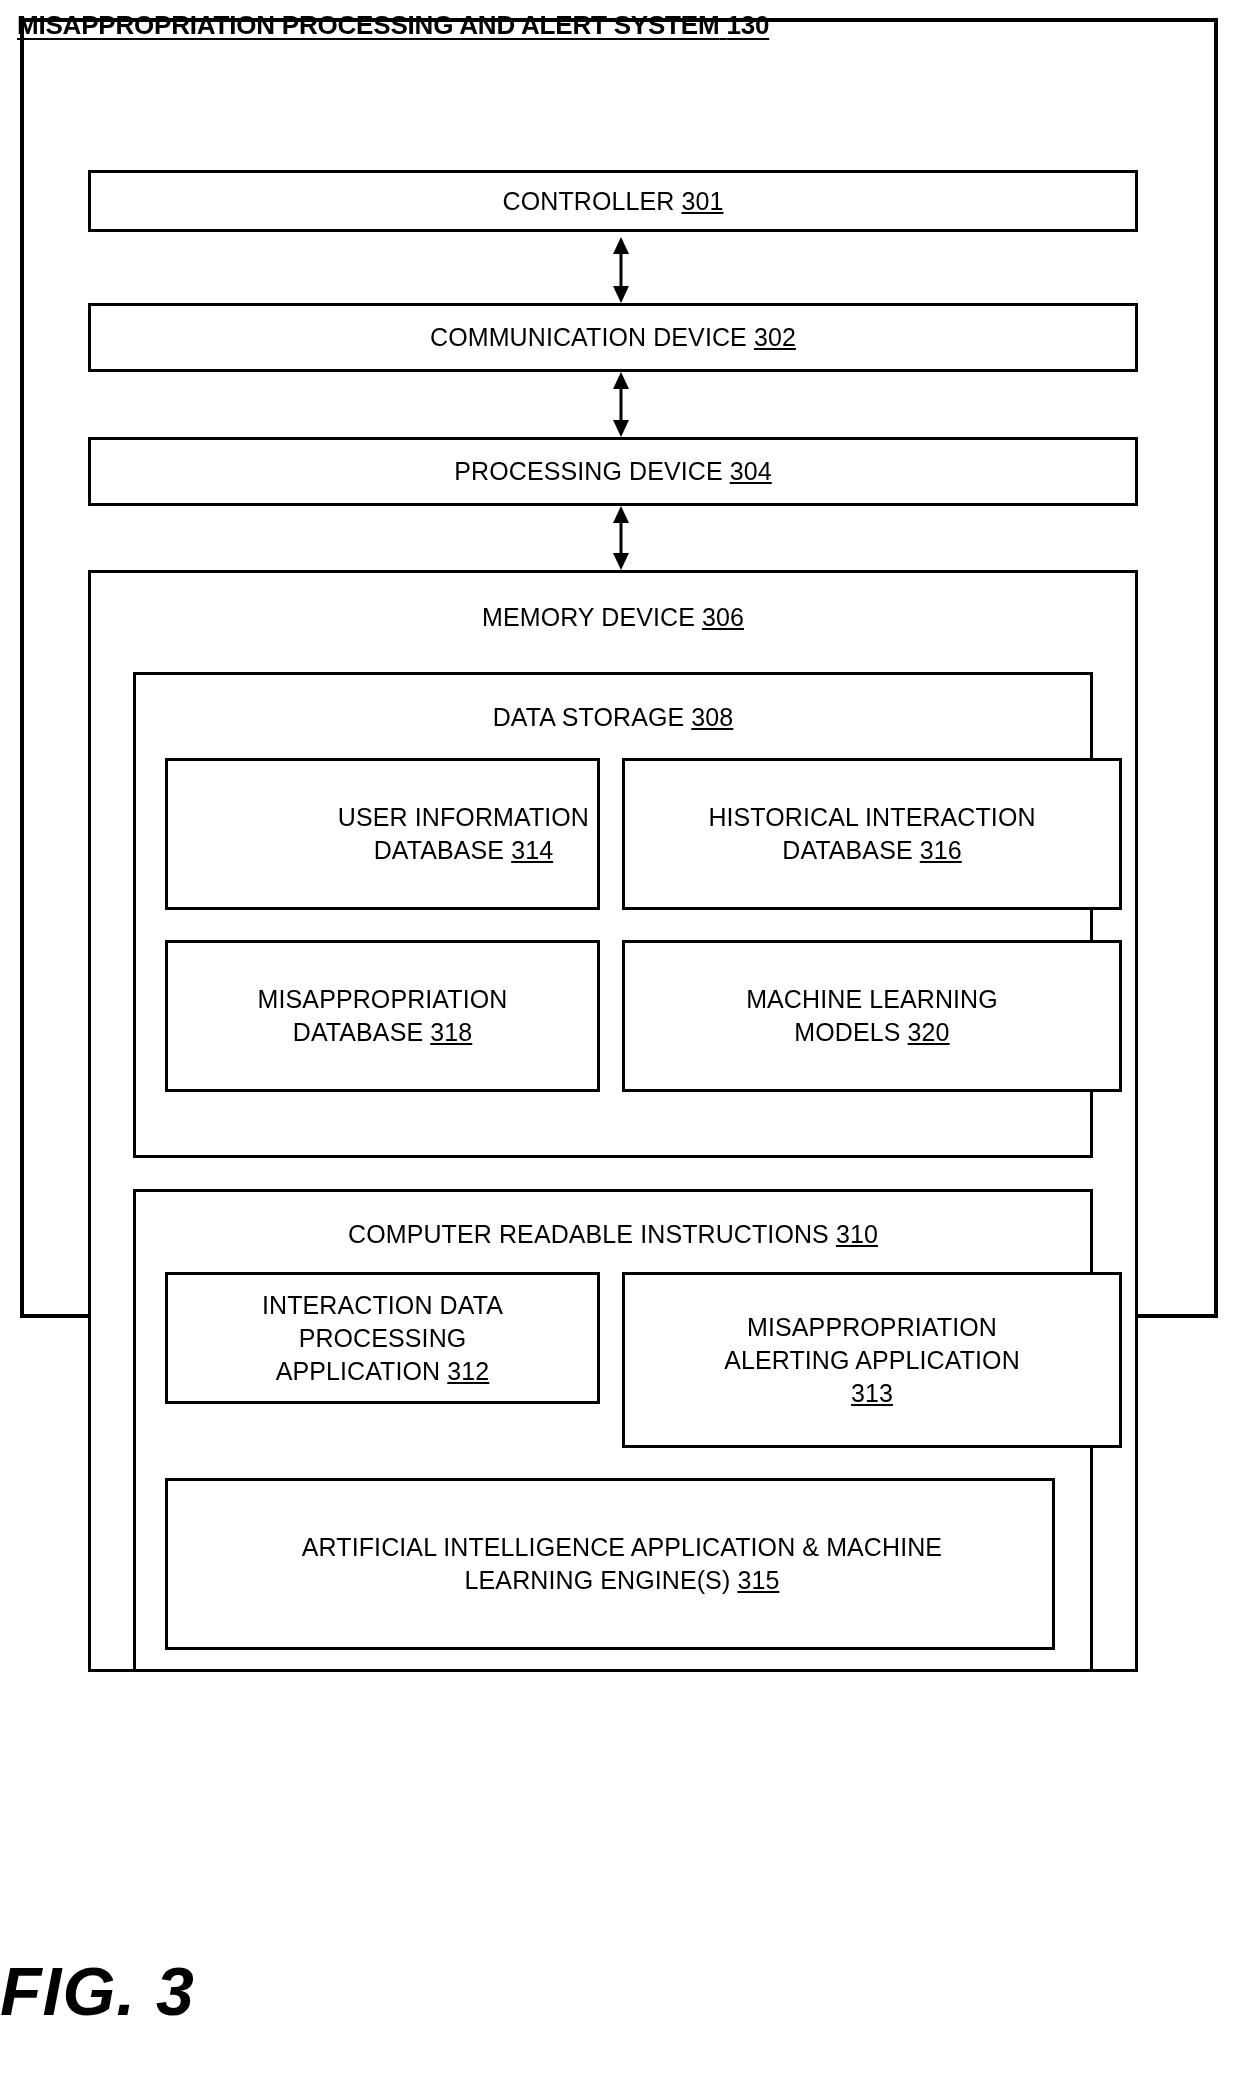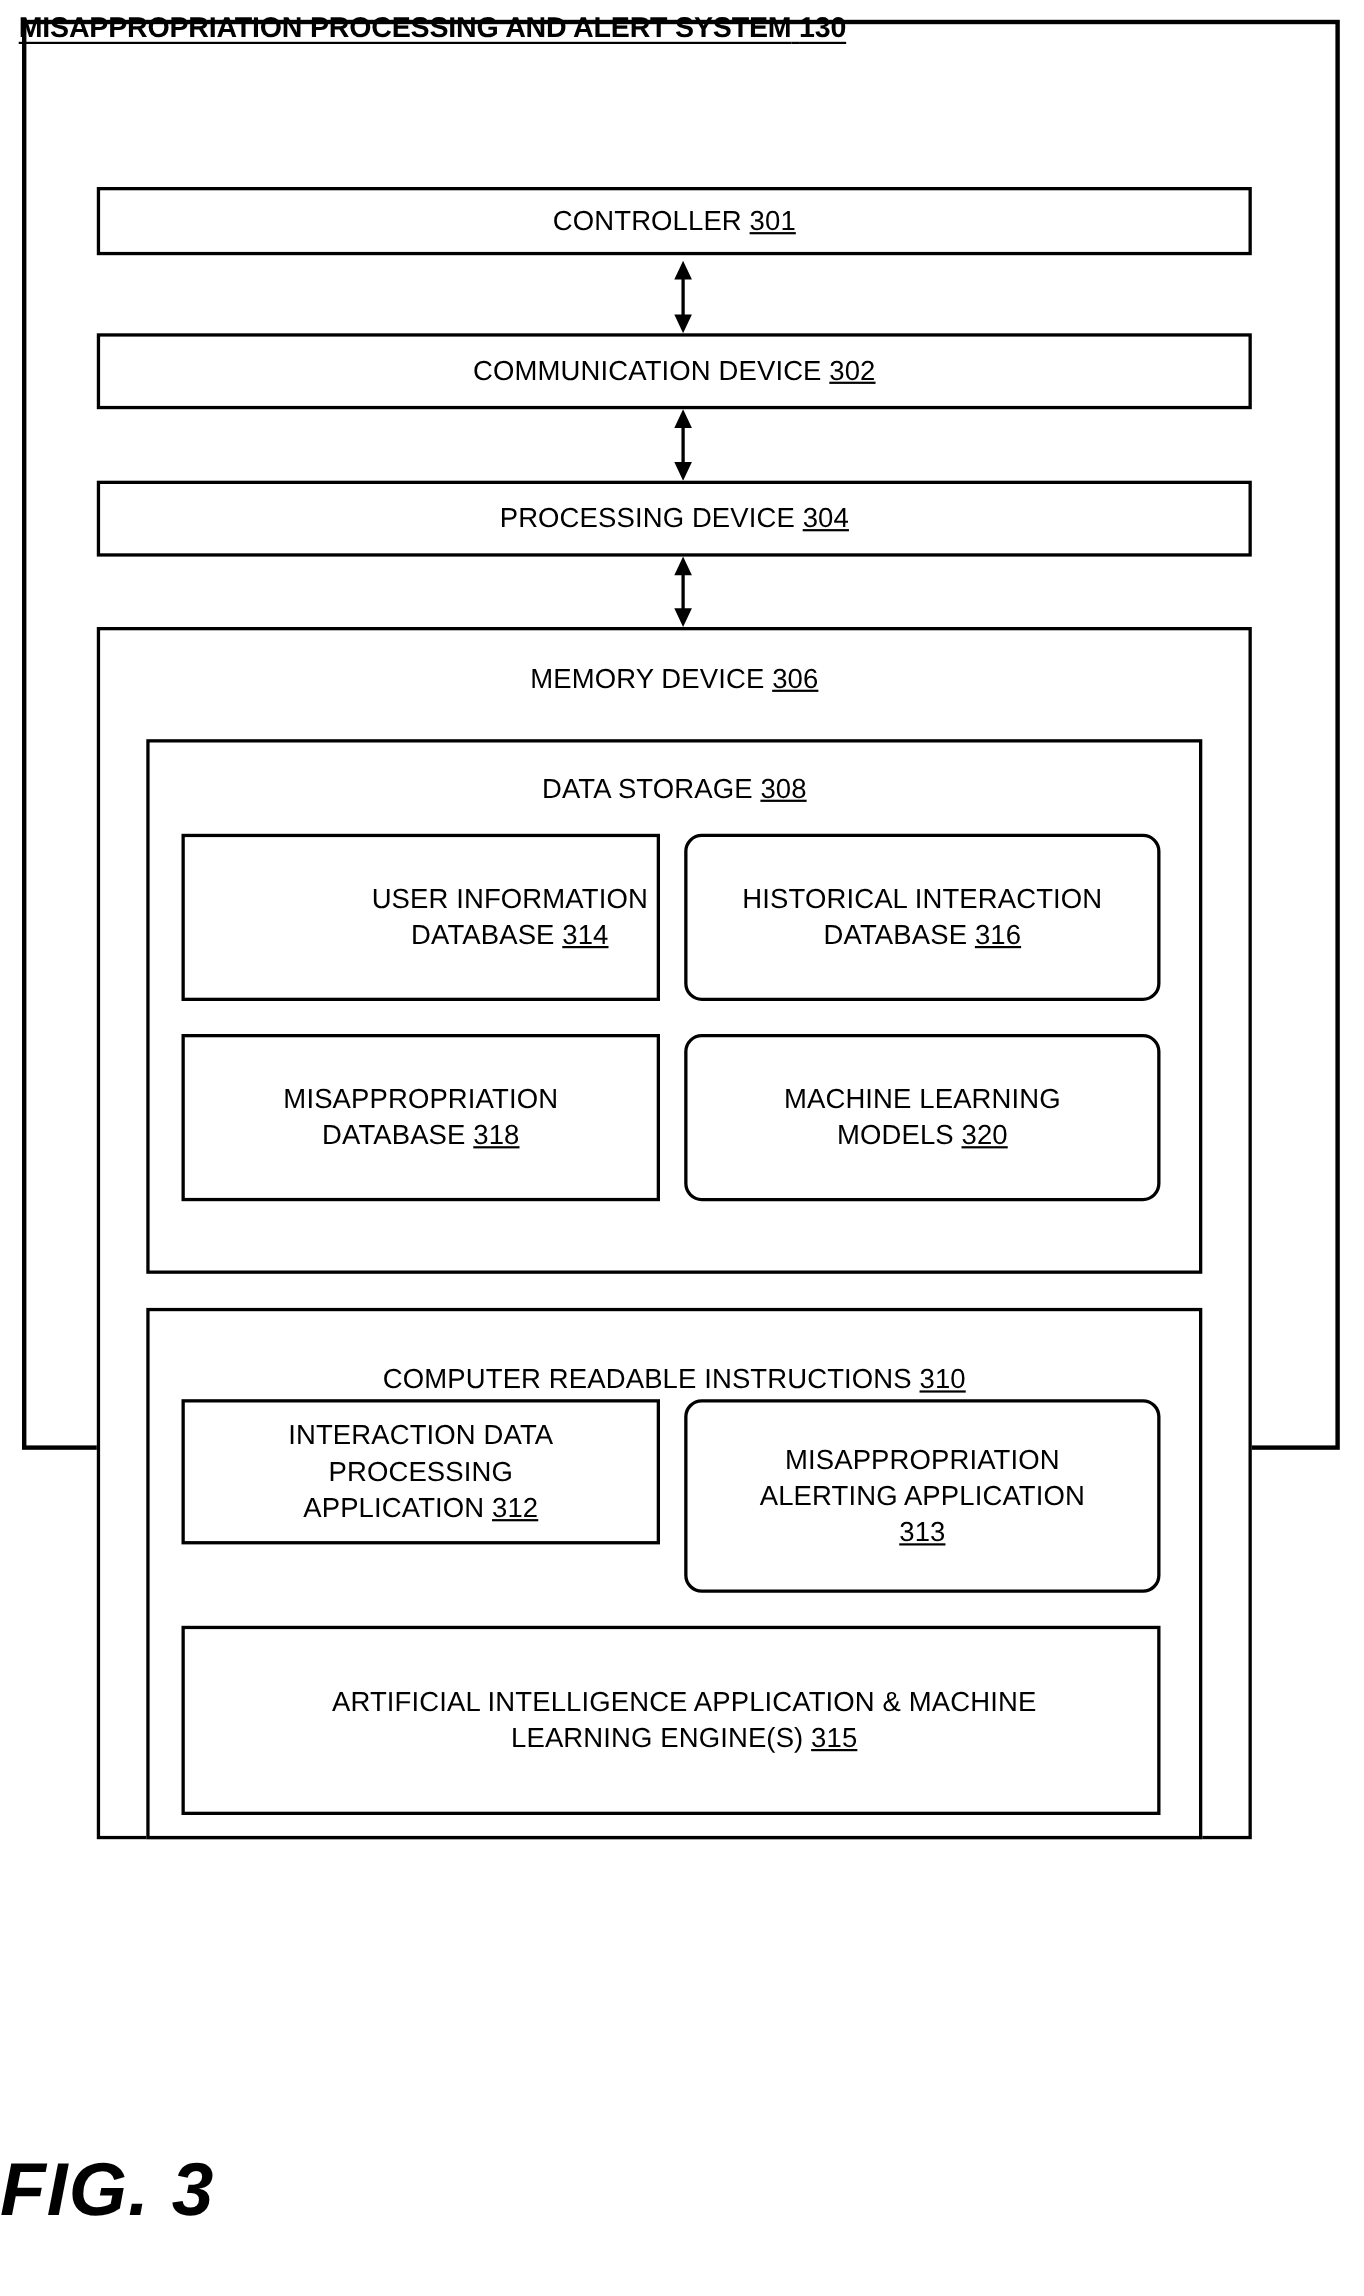--- a/index.html
+++ b/index.html
@@ -97,32 +97,31 @@
     left: 133px;
     top: 1189px;
     width: 960px;
     height: 483px;
   }
   #cri-label {
     position: absolute;
     left: 0;
     right: 0;
     top: 26px;
-    margin-top: 20px;
   }
 
   
   .sub {
     display: flex;
     align-items: center;
     justify-content: center;
     padding: 4px 8px;
   }
   .col-left  { left: 165px; width: 435px; }
-  .col-right { left: 622px; width: 433px; border-radius: 16px; }
+  .col-right { left: 622px; width: 500px; }
 
   #db-user        { top: 758px;  height: 152px; justify-content: flex-end; }
   #db-historical  { top: 758px;  height: 152px; }
   #db-misapp      { top: 940px;  height: 152px; }
   #db-mlmodels    { top: 940px;  height: 152px; }
 
   #app-interaction { top: 1272px; height: 132px; }
   #app-alerting    { top: 1272px; height: 176px; }
 
   #app-ai {

